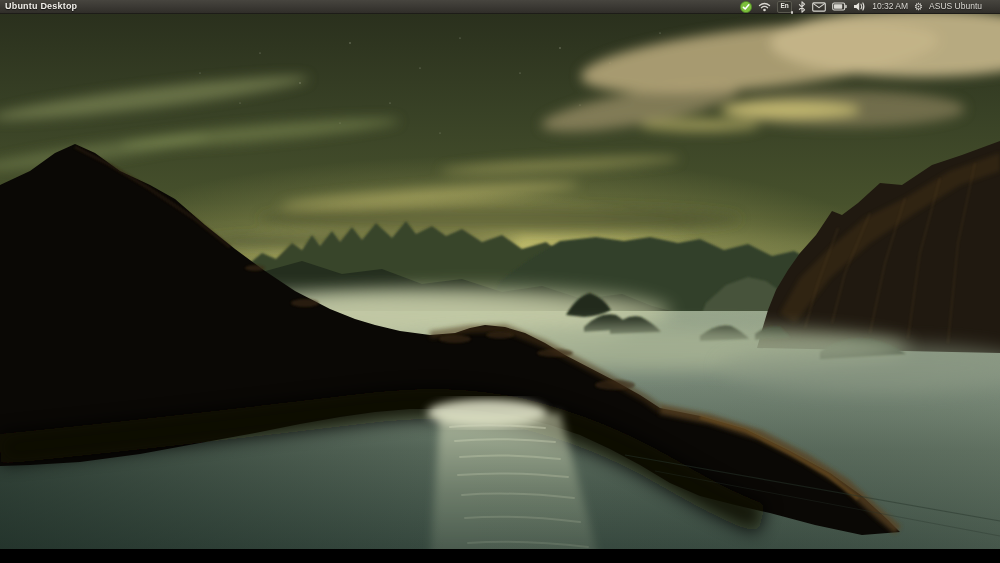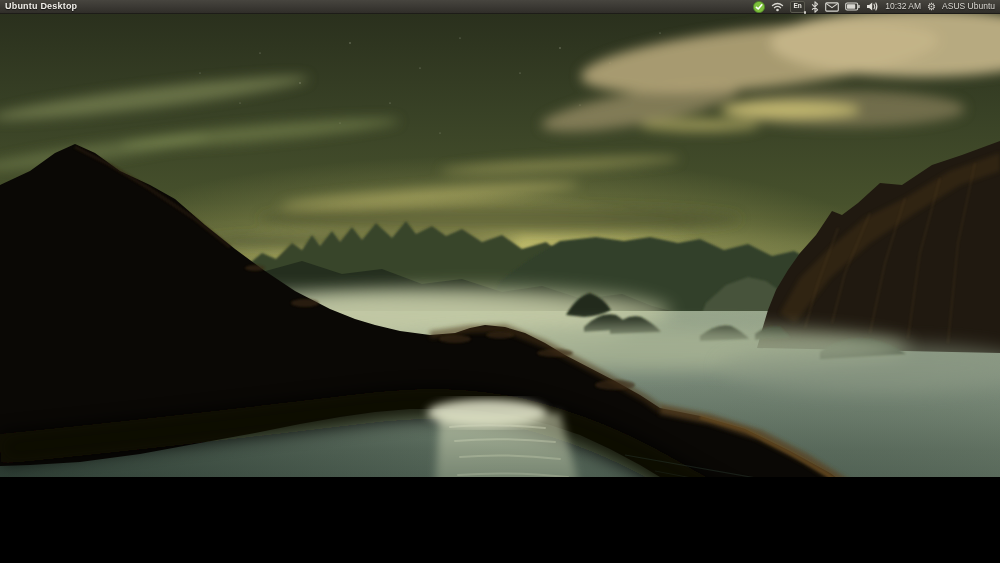--- a/index.html
+++ b/index.html
@@ -1,34 +1,34 @@
 <!DOCTYPE html>
 <html><head>
 <meta charset="utf-8">
 <style>
   html,body{margin:0;padding:0;background:#000;}
   .screen{
-    position:relative;width:1000px;height:477px;overflow:hidden;
+    position:relative;width:1000px;height:549px;overflow:hidden;
     font-family:"Liberation Sans",sans-serif;
     background:#1a1d12;
   }
   
   .panel{
     position:absolute;top:0;left:0;right:0;height:13px;
     background:linear-gradient(#47453f,#3a3833 55%,#302e29);
     border-bottom:1px solid #1d1c18;
     display:flex;align-items:center;justify-content:space-between;
     z-index:10;
   }
   .app-title{
     margin-left:5px;font-size:9px;font-weight:bold;letter-spacing:.2px;
     color:#efede8;text-shadow:0 1px 1px rgba(0,0,0,.65);
     white-space:nowrap;line-height:13px;
   }
-  .tray{display:flex;align-items:center;gap:6px;padding-right:5px;height:13px;}
+  .tray{display:flex;align-items:center;gap:6px;padding-right:18px;height:13px;}
   .tray-item{display:flex;align-items:center;justify-content:center;height:13px;}
   .tray-text{
     font-size:8.5px;color:#dbd9d3;text-shadow:0 1px 1px rgba(0,0,0,.5);
     white-space:nowrap;line-height:13px;
   }
   .kb-box{
     width:13px;height:10px;background:#35342e;border:1px solid #5a594f;border-radius:2px;
     display:flex;align-items:center;justify-content:center;position:relative;
   }
   .kb-box span{font-size:6.5px;font-weight:bold;color:#e9e7e1;line-height:1;}

